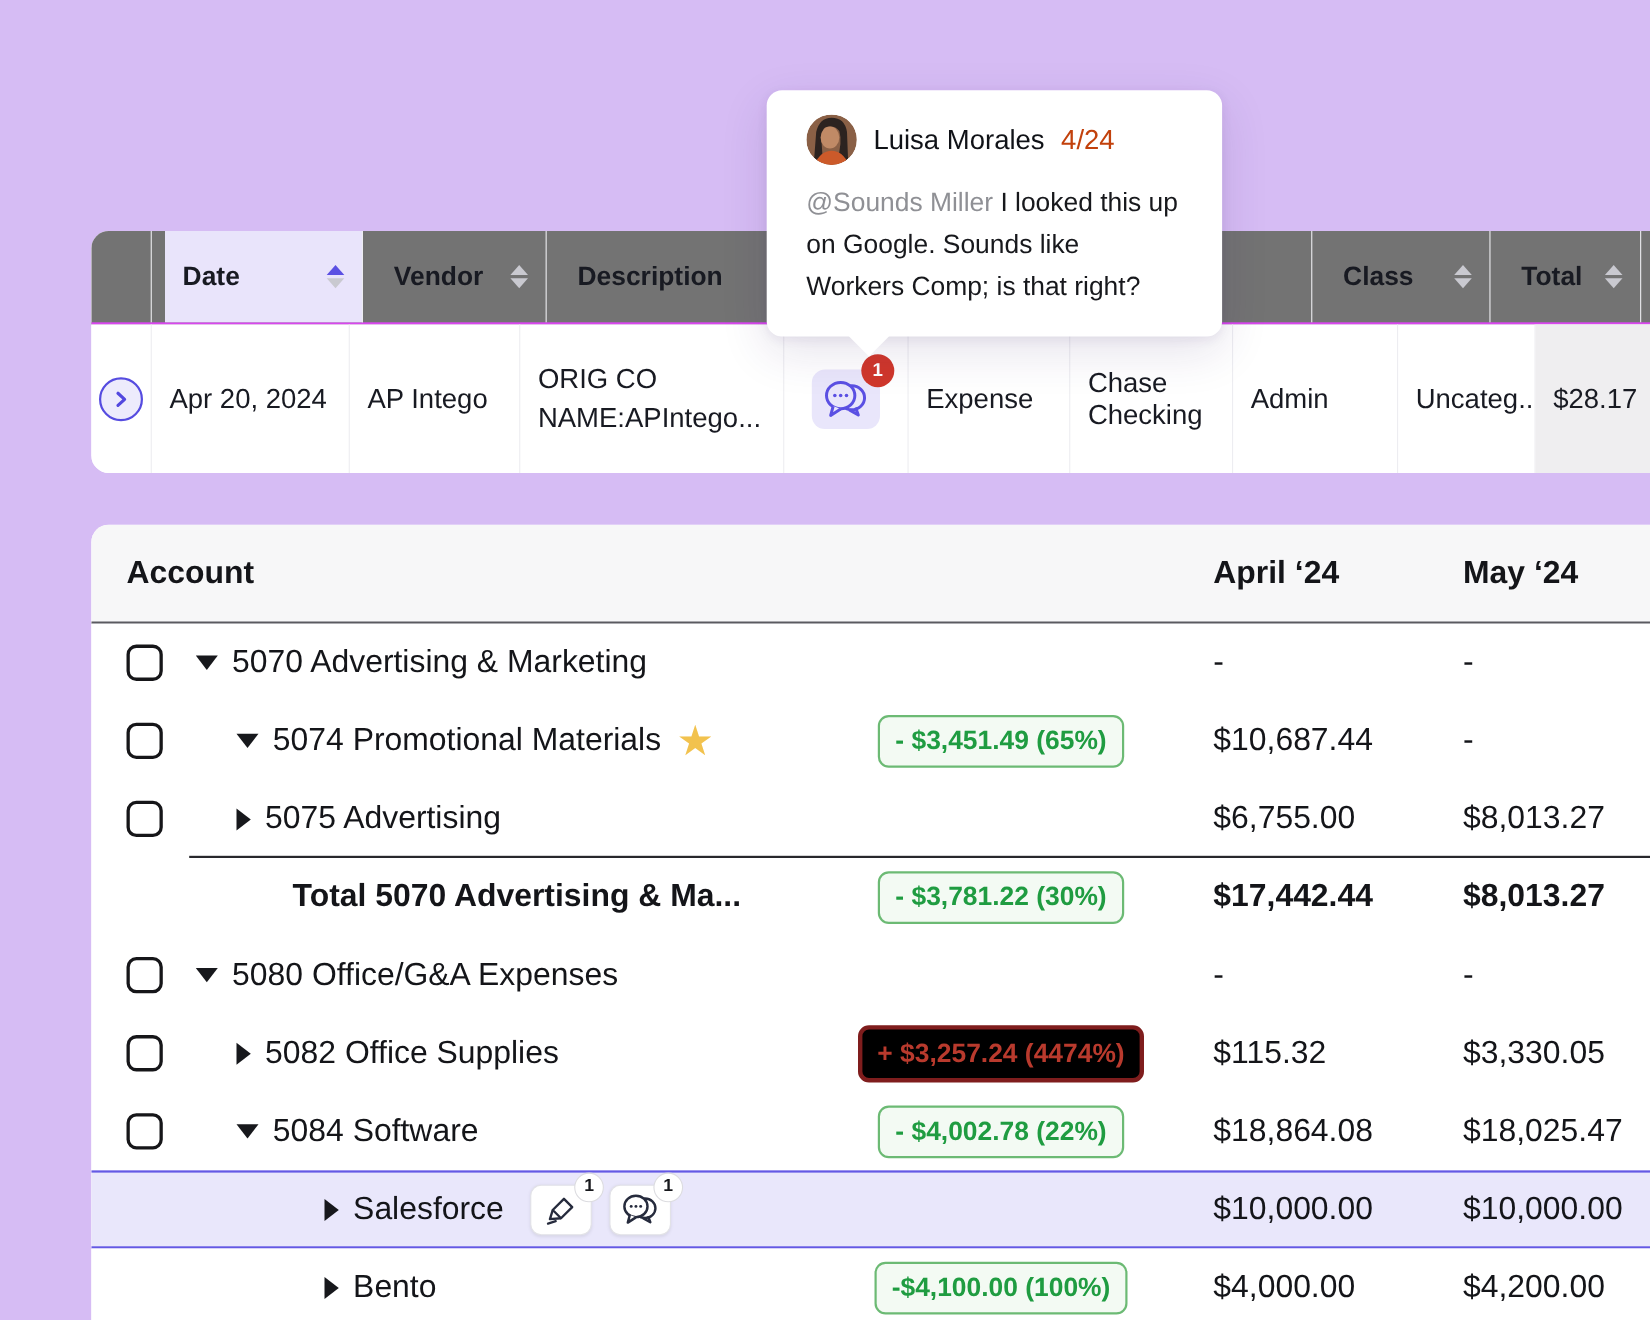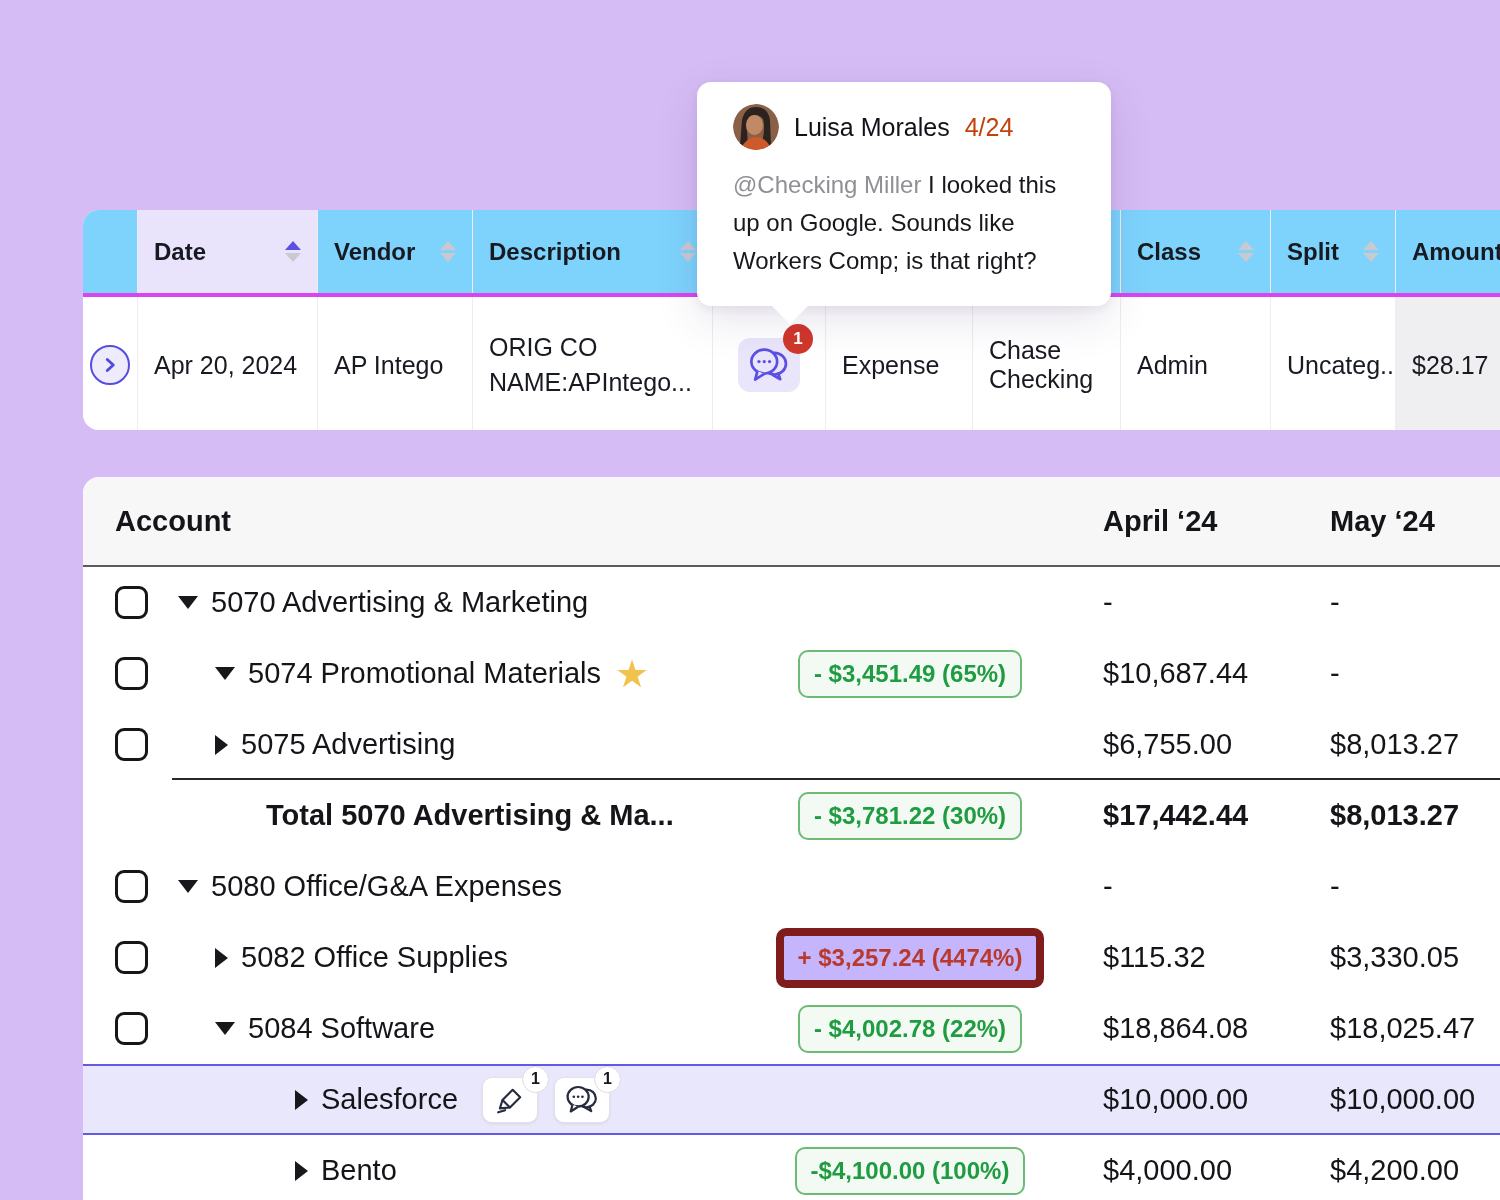--- a/index.html
+++ b/index.html
@@ -8,21 +8,21 @@
     background:#d6bcf4;
     font-family:"Liberation Sans", sans-serif;
     color:#17181c;
     -webkit-font-smoothing:antialiased;
   }
   
   .txn-panel{
     position:absolute;left:83px;top:210px;width:1417px;height:220px;
     background:#fff;border-radius:16px 0 0 16px;overflow:hidden;
   }
-  .txn-head{display:flex;height:83px;background:#7dd3fc;border-bottom:4px solid #d946ef;}
+  .txn-head{display:flex;height:83px;background:#737373;border-bottom:2px solid #d946ef;gap:12px;}
   .txn-body{display:flex;height:136px;background:#fff;}
   .tcell{box-sizing:border-box;border-right:1px solid #ededf1;display:flex;align-items:center;}
   .txn-head .tcell{justify-content:space-between;padding:0 16px;font-size:24px;font-weight:700;color:#181a22;}
   .txn-body .tcell{padding:0 16px;font-size:25px;color:#181a22;}
   .c-exp{width:55px;flex:none;}
   .c-date{width:180px;flex:none;}
   .c-vendor{width:155px;flex:none;}
   .c-desc{width:240px;flex:none;}
   .c-comment{width:113px;flex:none;}
   .c-expense{width:147px;flex:none;}
@@ -95,21 +95,21 @@
   .tri.down{border-left:10px solid transparent;border-right:10px solid transparent;border-top:13px solid #17181c;}
   .tri.right{border-top:10px solid transparent;border-bottom:10px solid transparent;border-left:13px solid #17181c;}
   .acct .name{margin-left:13px;white-space:nowrap;}
   .bold{font-weight:700;}
   .star{color:#f2c24e;font-size:38px;margin-left:14px;line-height:1;}
   .badge-cell{width:330px;flex:none;display:flex;justify-content:center;margin-right:28px;}
   .pill{
     font-weight:700;font-size:24px;padding:8px 14px;border-radius:10px;white-space:nowrap;box-sizing:border-box;
   }
   .pill.green{color:#1f9c41;border:2px solid #6cba74;background:#f3faf3;}
-  .pill.red{color:#b93a2d;border:8px solid #7f1d1d;background:#c4b5fd;}
+  .pill.red{color:#b93a2d;border:4px solid #7f1d1d;background:#000000;}
   .subtotal-line{position:absolute;left:89px;right:0;bottom:0;height:2px;background:#28282c;}
   .mini-btn{
     position:relative;width:56px;height:46px;background:#fff;border:1.5px solid #e2e2e7;border-radius:10px;
     display:flex;align-items:center;justify-content:center;margin-left:16px;flex:none;
     box-shadow:0 1px 3px rgba(0,0,0,.08);box-sizing:border-box;
   }
   .mini-btn.first{margin-left:24px;}
   .mini-badge{
     position:absolute;top:-12px;right:-12px;width:27px;height:27px;border-radius:50%;
     background:#fff;border:1.5px solid #dcdce0;display:flex;align-items:center;justify-content:center;
@@ -147,21 +147,21 @@
     <div class="tcell c-expense"></div>
     <div class="tcell c-bank"></div>
     <div class="tcell c-class">
       <span>Class</span>
       <span class="sort">
           <i class="u"></i>
           <i class="d"></i>
         </span>
     </div>
     <div class="tcell c-split">
-      <span>Split</span>
+      <span>Total</span>
       <span class="sort">
           <i class="u"></i>
           <i class="d"></i>
         </span>
     </div>
     <div class="tcell c-amount">
       <span>Amount</span>
 
     </div>
   </div>
@@ -217,21 +217,21 @@
           <path d="M9 16 Q12 3 23 3 Q35 3 37 16 L38 42 L28 42 Q33 25 30 15 Q25 9 17 12 Q12 18 14 27 L15 42 L7 42 Z" fill="#2c2320"></path>
           <ellipse cx="21.5" cy="21" rx="8.5" ry="10" fill="#c08a66"></ellipse>
           <path d="M7 46 Q13 33 23 33 Q33 33 39 46 Z" fill="#cc5a2a"></path>
         </g>
       </svg>
     </div>
     <span class="tt-name">Luisa Morales</span>
     <span class="tt-date">4/24</span>
   </div>
   <div class="tt-msg">
-    <span class="tt-mention">@Checking Miller</span>
+    <span class="tt-mention">@Sounds Miller</span>
     <span>I looked this up on Google. Sounds like Workers Comp; is that right?</span>
   </div>
 </div>
 
 <div class="report-panel">
   <div class="report-head">
     <div class="rh-account">Account</div>
     <div class="col-m1">April ‘24</div>
     <div class="col-m2">May ‘24</div>
   </div>

